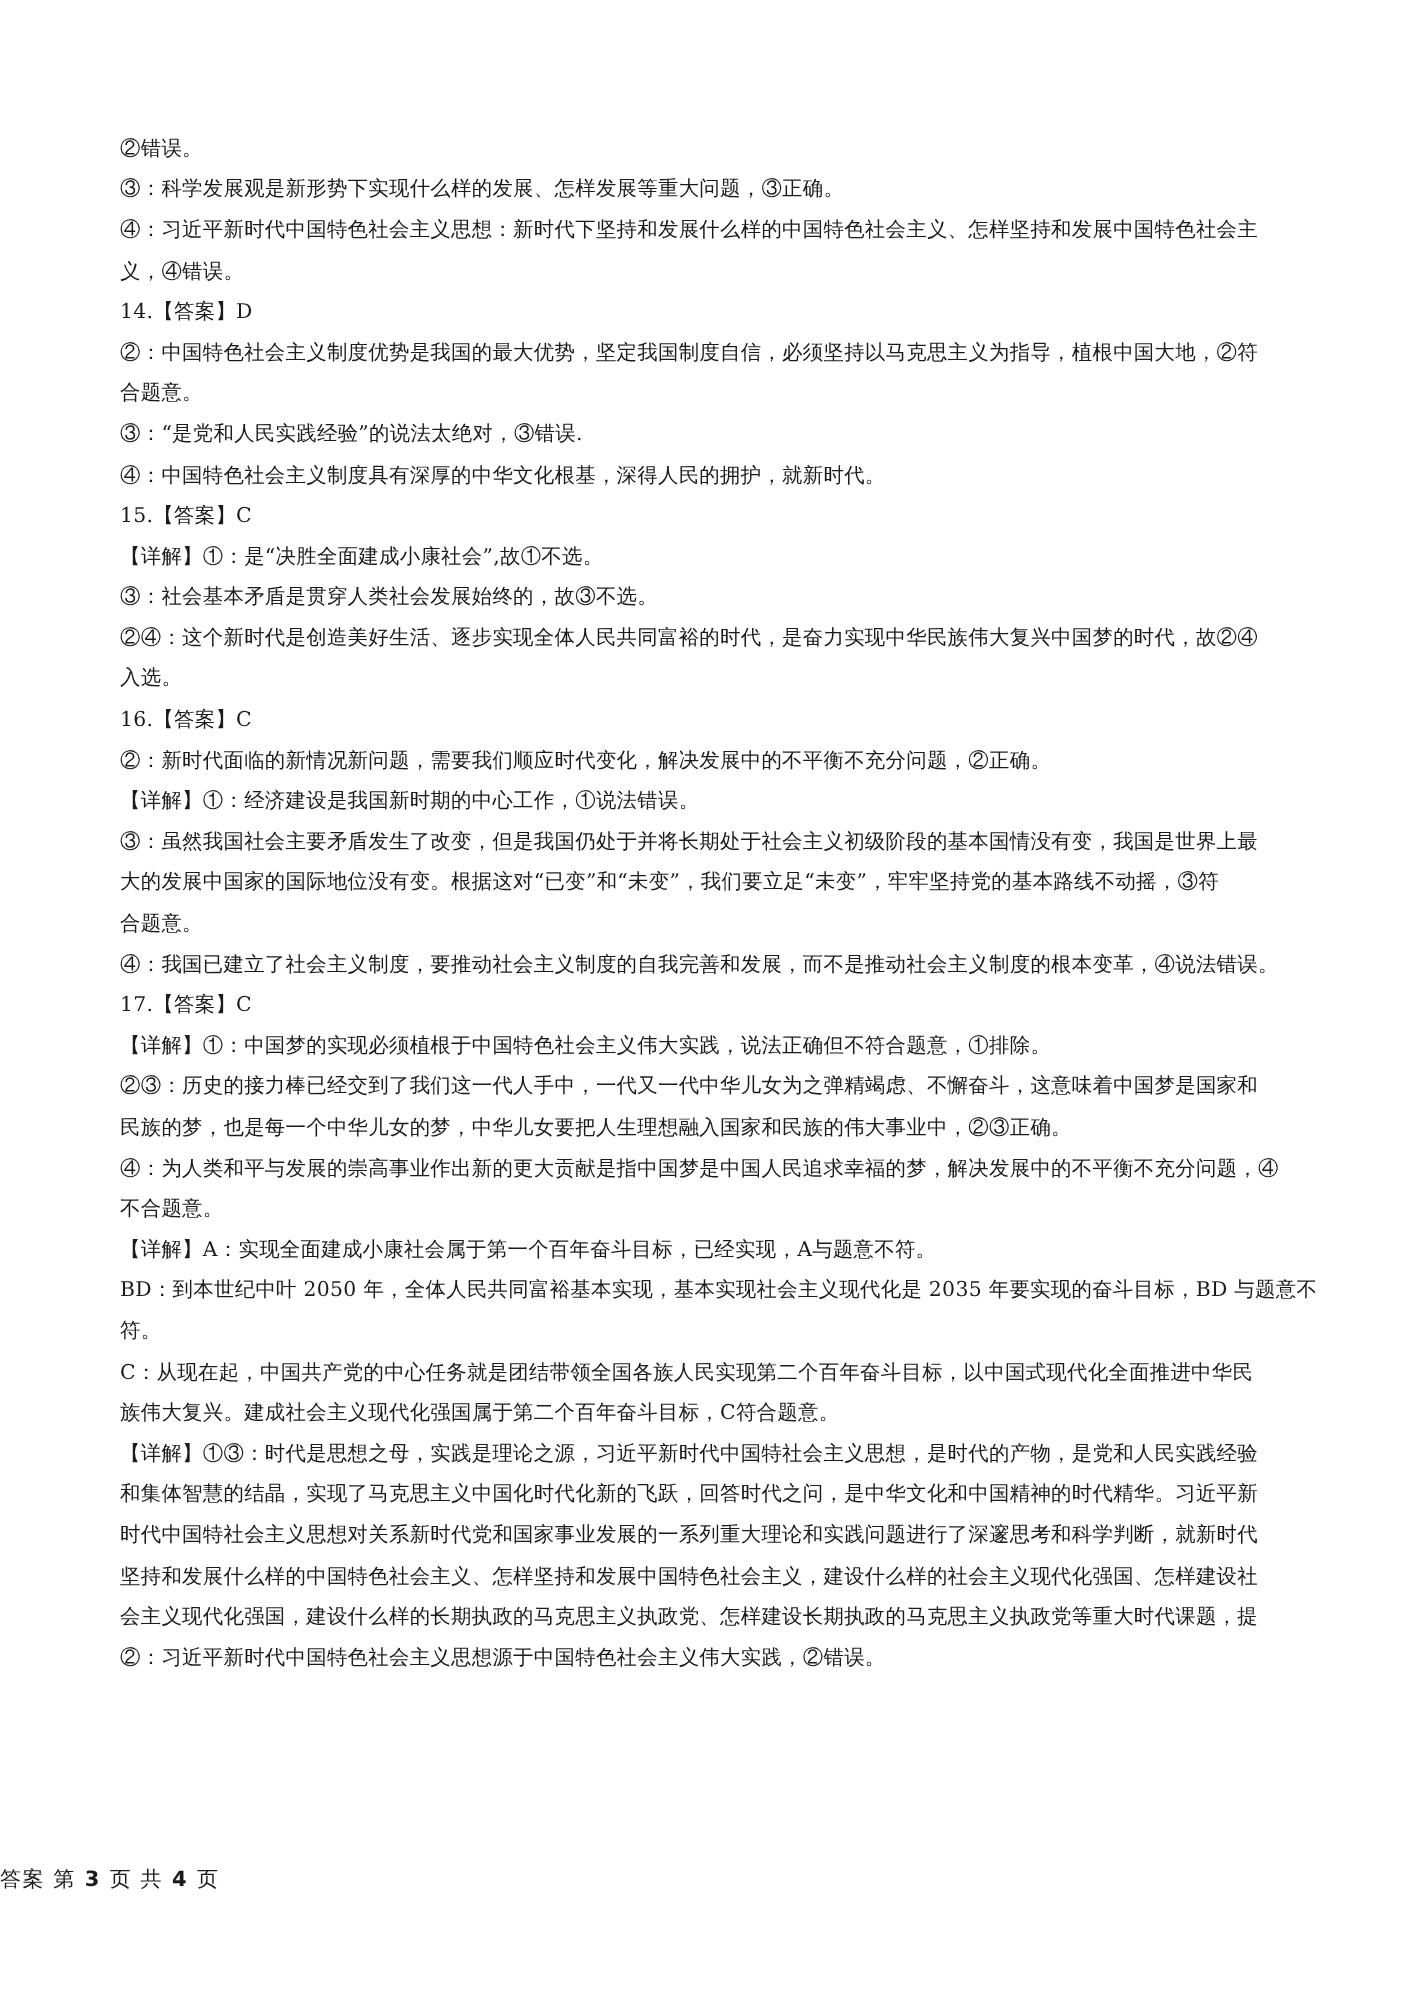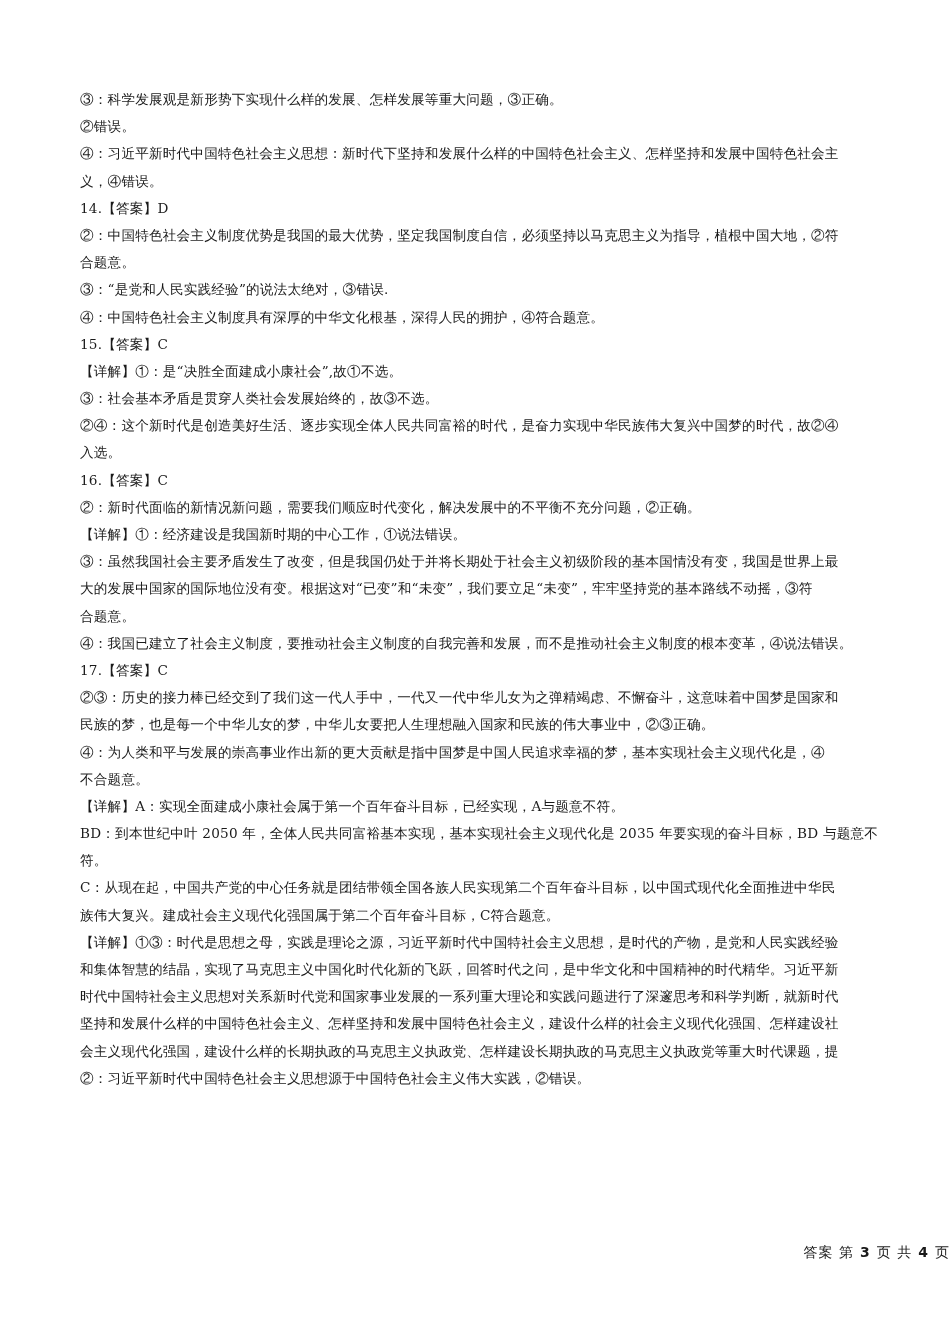--- a/index.html
+++ b/index.html
@@ -2,54 +2,55 @@
 <html><head>
 <meta charset="utf-8">
 <style>
   html, body { margin: 0; padding: 0; background: #ffffff; }
   body { width: 950px; height: 1344px; position: relative; overflow: hidden;
          font-family: "DejaVu Serif", "Liberation Serif", serif; color: #1a1a1a; }
   .page { position: absolute; left: 0; top: 0; width: 950px; height: 1344px; }
   .content { position: absolute; left: 80px; top: 86px; width: 790px; }
   .line { font-size: 13.6px; line-height: 27.2px; height: 27.2px; white-space: nowrap;
           letter-spacing: 0.2px; }
-  .footer { position: absolute; top: 1244px; left: 0; width: 950px; text-align: right;
+  .footer { position: absolute; top: 1244px; left: 0; width: 950px; text-align: left;
             font-size: 14px; letter-spacing: 1px; }
   .footer b { font-family: "DejaVu Sans", "Liberation Sans", sans-serif; font-weight: bold; margin: 0 6px; }
 </style>
 </head>
 <body>
 
 <div class="page">
   <div class="content" id="content">
+      <div class="line">②错误。</div>
       <div class="line">③：科学发展观是新形势下实现什么样的发展、怎样发展等重大问题，③正确。</div>
-      <div class="line">②错误。</div>
       <div class="line">④：习近平新时代中国特色社会主义思想：新时代下坚持和发展什么样的中国特色社会主义、怎样坚持和发展中国特色社会主</div>
       <div class="line">义，④错误。</div>
       <div class="line">14.【答案】D</div>
       <div class="line">②：中国特色社会主义制度优势是我国的最大优势，坚定我国制度自信，必须坚持以马克思主义为指导，植根中国大地，②符</div>
       <div class="line">合题意。</div>
       <div class="line">③：“是党和人民实践经验”的说法太绝对，③错误.</div>
-      <div class="line">④：中国特色社会主义制度具有深厚的中华文化根基，深得人民的拥护，④符合题意。</div>
+      <div class="line">④：中国特色社会主义制度具有深厚的中华文化根基，深得人民的拥护，就新时代。</div>
       <div class="line">15.【答案】C</div>
       <div class="line">【详解】①：是“决胜全面建成小康社会”,故①不选。</div>
       <div class="line">③：社会基本矛盾是贯穿人类社会发展始终的，故③不选。</div>
       <div class="line">②④：这个新时代是创造美好生活、逐步实现全体人民共同富裕的时代，是奋力实现中华民族伟大复兴中国梦的时代，故②④</div>
       <div class="line">入选。</div>
       <div class="line">16.【答案】C</div>
       <div class="line">②：新时代面临的新情况新问题，需要我们顺应时代变化，解决发展中的不平衡不充分问题，②正确。</div>
       <div class="line">【详解】①：经济建设是我国新时期的中心工作，①说法错误。</div>
       <div class="line">③：虽然我国社会主要矛盾发生了改变，但是我国仍处于并将长期处于社会主义初级阶段的基本国情没有变，我国是世界上最</div>
       <div class="line">大的发展中国家的国际地位没有变。根据这对“已变”和“未变”，我们要立足“未变”，牢牢坚持党的基本路线不动摇，③符</div>
       <div class="line">合题意。</div>
       <div class="line">④：我国已建立了社会主义制度，要推动社会主义制度的自我完善和发展，而不是推动社会主义制度的根本变革，④说法错误。</div>
       <div class="line">17.【答案】C</div>
+      <div class="line">【详解】①：中国梦的实现必须植根于中国特色社会主义伟大实践，说法正确但不符合题意，①排除。</div>
       <div class="line">②③：历史的接力棒已经交到了我们这一代人手中，一代又一代中华儿女为之弹精竭虑、不懈奋斗，这意味着中国梦是国家和</div>
       <div class="line">民族的梦，也是每一个中华儿女的梦，中华儿女要把人生理想融入国家和民族的伟大事业中，②③正确。</div>
-      <div class="line">④：为人类和平与发展的崇高事业作出新的更大贡献是指中国梦是中国人民追求幸福的梦，基本实现社会主义现代化是，④</div>
+      <div class="line">④：为人类和平与发展的崇高事业作出新的更大贡献是指中国梦是中国人民追求幸福的梦，解决发展中的不平衡不充分问题，④</div>
       <div class="line">不合题意。</div>
       <div class="line">【详解】A：实现全面建成小康社会属于第一个百年奋斗目标，已经实现，A与题意不符。</div>
       <div class="line">BD：到本世纪中叶 2050 年，全体人民共同富裕基本实现，基本实现社会主义现代化是 2035 年要实现的奋斗目标，BD 与题意不</div>
       <div class="line">符。</div>
       <div class="line">C：从现在起，中国共产党的中心任务就是团结带领全国各族人民实现第二个百年奋斗目标，以中国式现代化全面推进中华民</div>
       <div class="line">族伟大复兴。建成社会主义现代化强国属于第二个百年奋斗目标，C符合题意。</div>
       <div class="line">【详解】①③：时代是思想之母，实践是理论之源，习近平新时代中国特社会主义思想，是时代的产物，是党和人民实践经验</div>
       <div class="line">和集体智慧的结晶，实现了马克思主义中国化时代化新的飞跃，回答时代之问，是中华文化和中国精神的时代精华。习近平新</div>
       <div class="line">时代中国特社会主义思想对关系新时代党和国家事业发展的一系列重大理论和实践问题进行了深邃思考和科学判断，就新时代</div>
       <div class="line">坚持和发展什么样的中国特色社会主义、怎样坚持和发展中国特色社会主义，建设什么样的社会主义现代化强国、怎样建设社</div>

